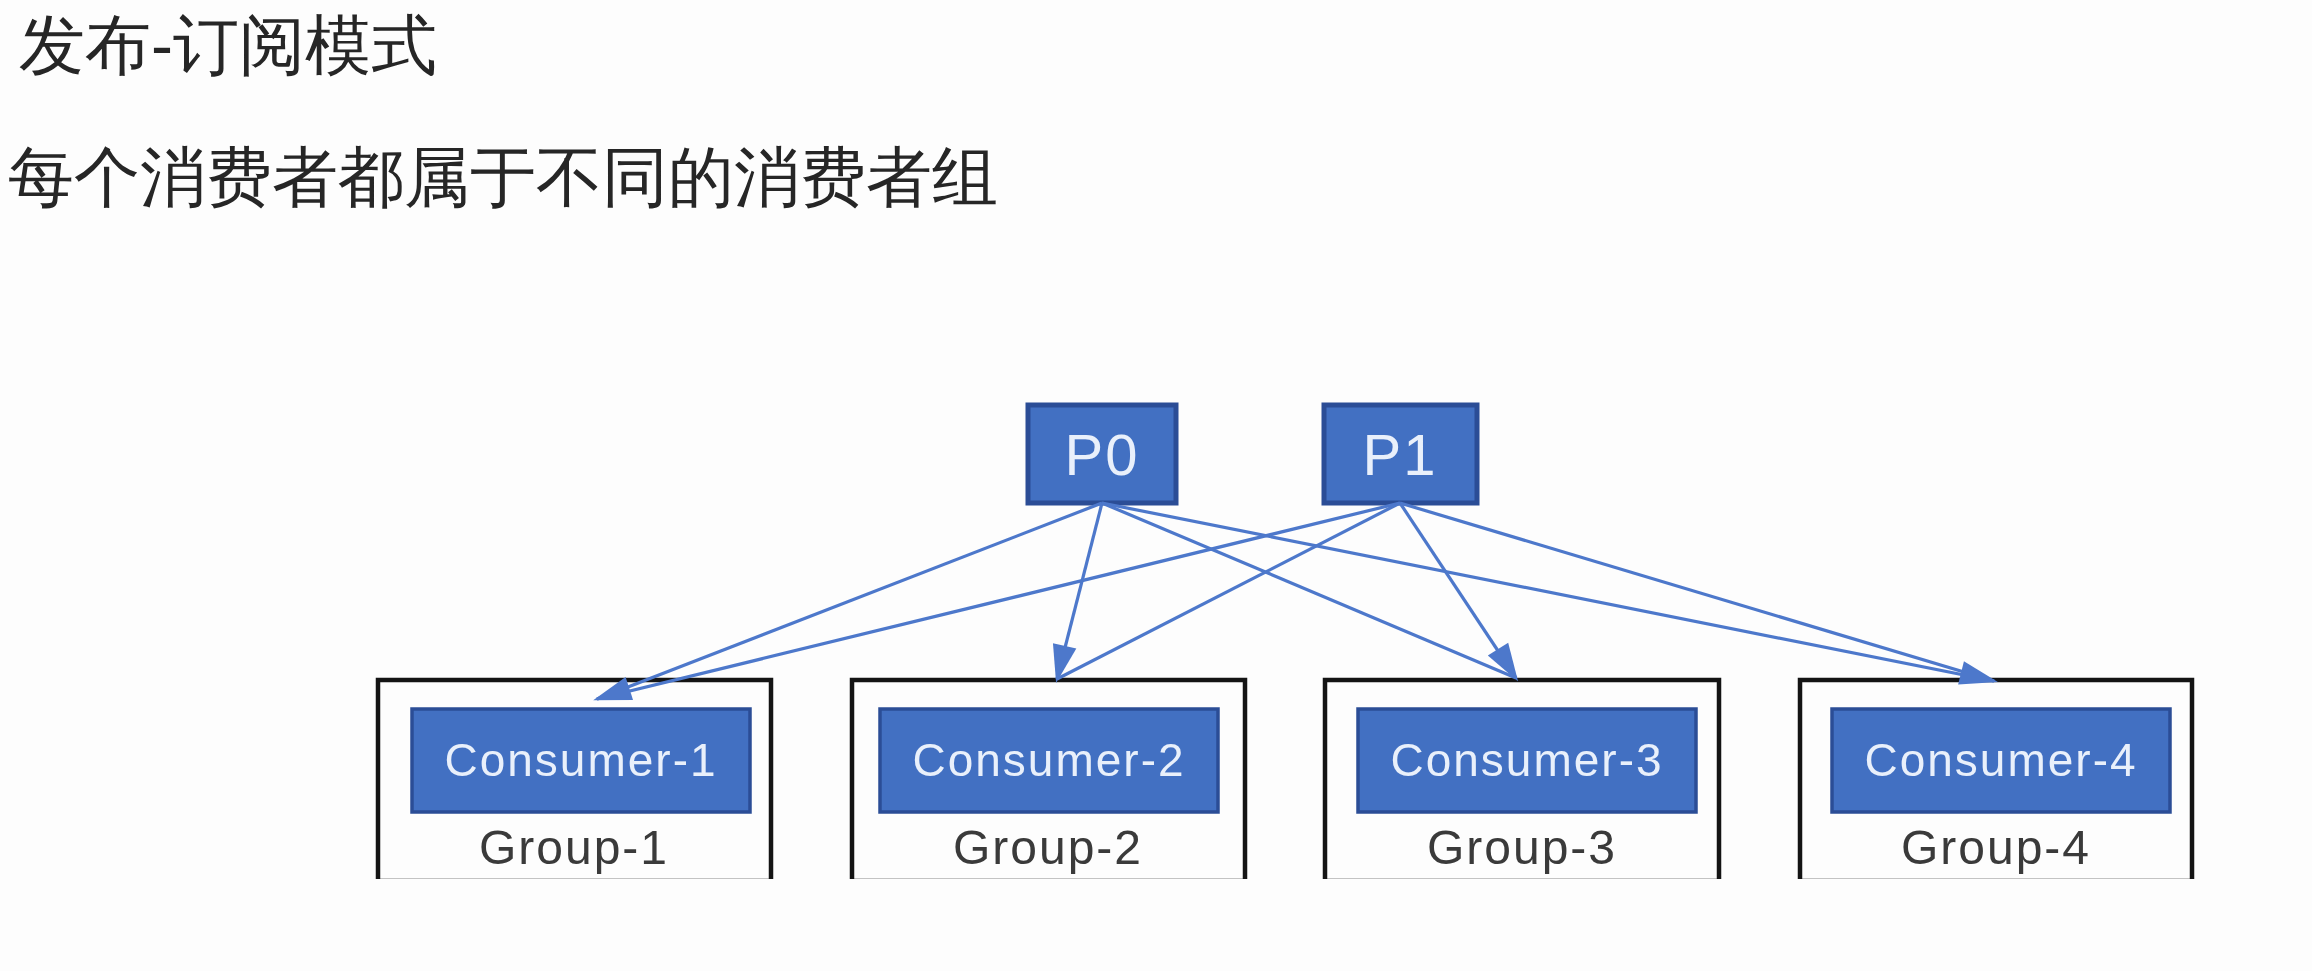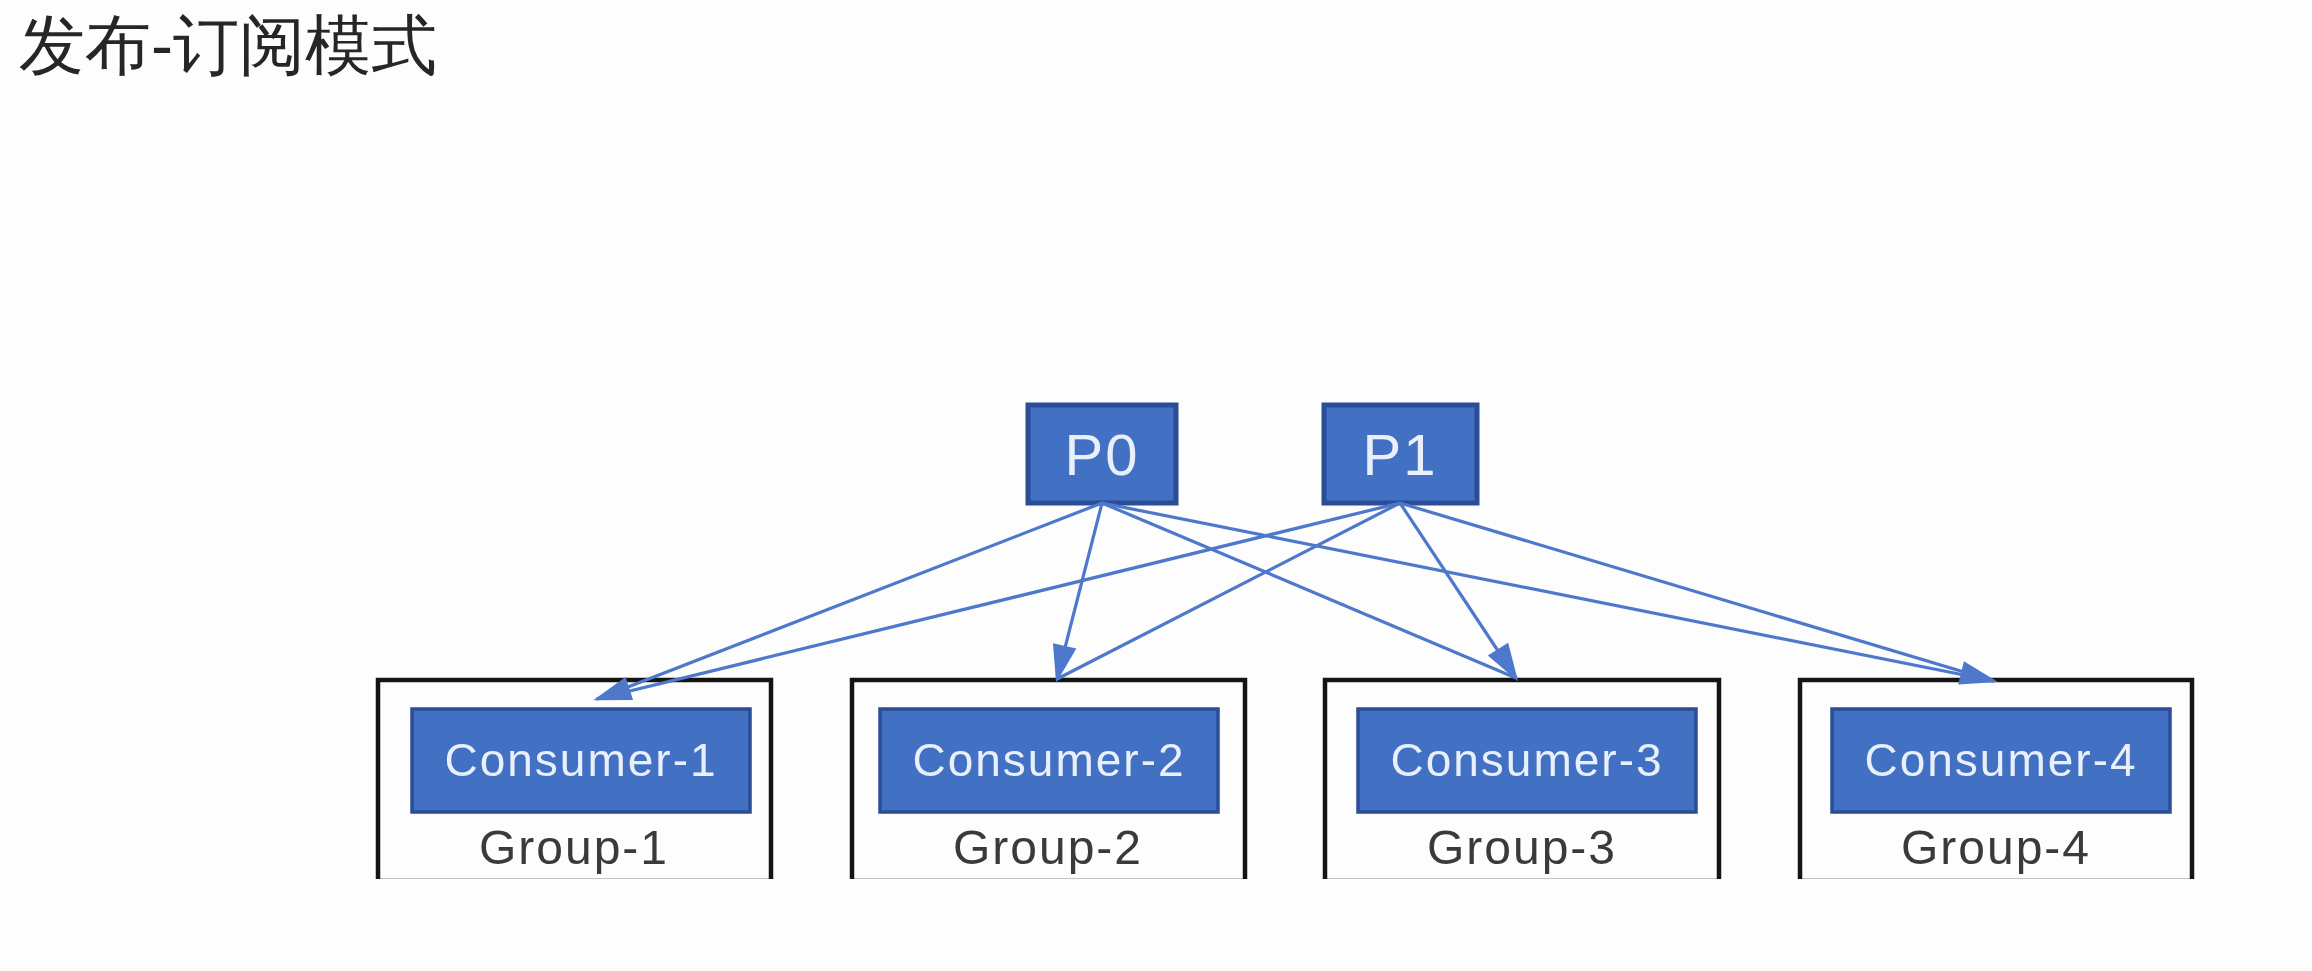--- a/index.html
+++ b/index.html
@@ -28,20 +28,21 @@
   .gtext{ fill:var(--group_text); font-size:48px; text-anchor:middle; letter-spacing:2px; }
   .edge { stroke:var(--edge); stroke-width:3.2; fill:none; }
   .arrowhead{ fill:var(--edge); }
 </style>
 </head>
 <body>
 
 <div id="canvas">
 
   <div id="slide-title" class="slide-text">发布-订阅模式</div>
+  <div id="slide-subtitle" class="slide-text">每个消费者都属于不同的消费者组</div>
 
   <svg width="2312" height="971" viewBox="0 0 2312 971">
 
     <g>
       <rect class="gbox" x="378" y="680" width="393" height="201"></rect>
       <rect class="cbox" x="412" y="709" width="338" height="103"></rect>
       <text class="ctext" x="581" y="776">Consumer-1</text>
       <text class="gtext" x="574" y="864">Group-1</text>
     </g>
     <g>

